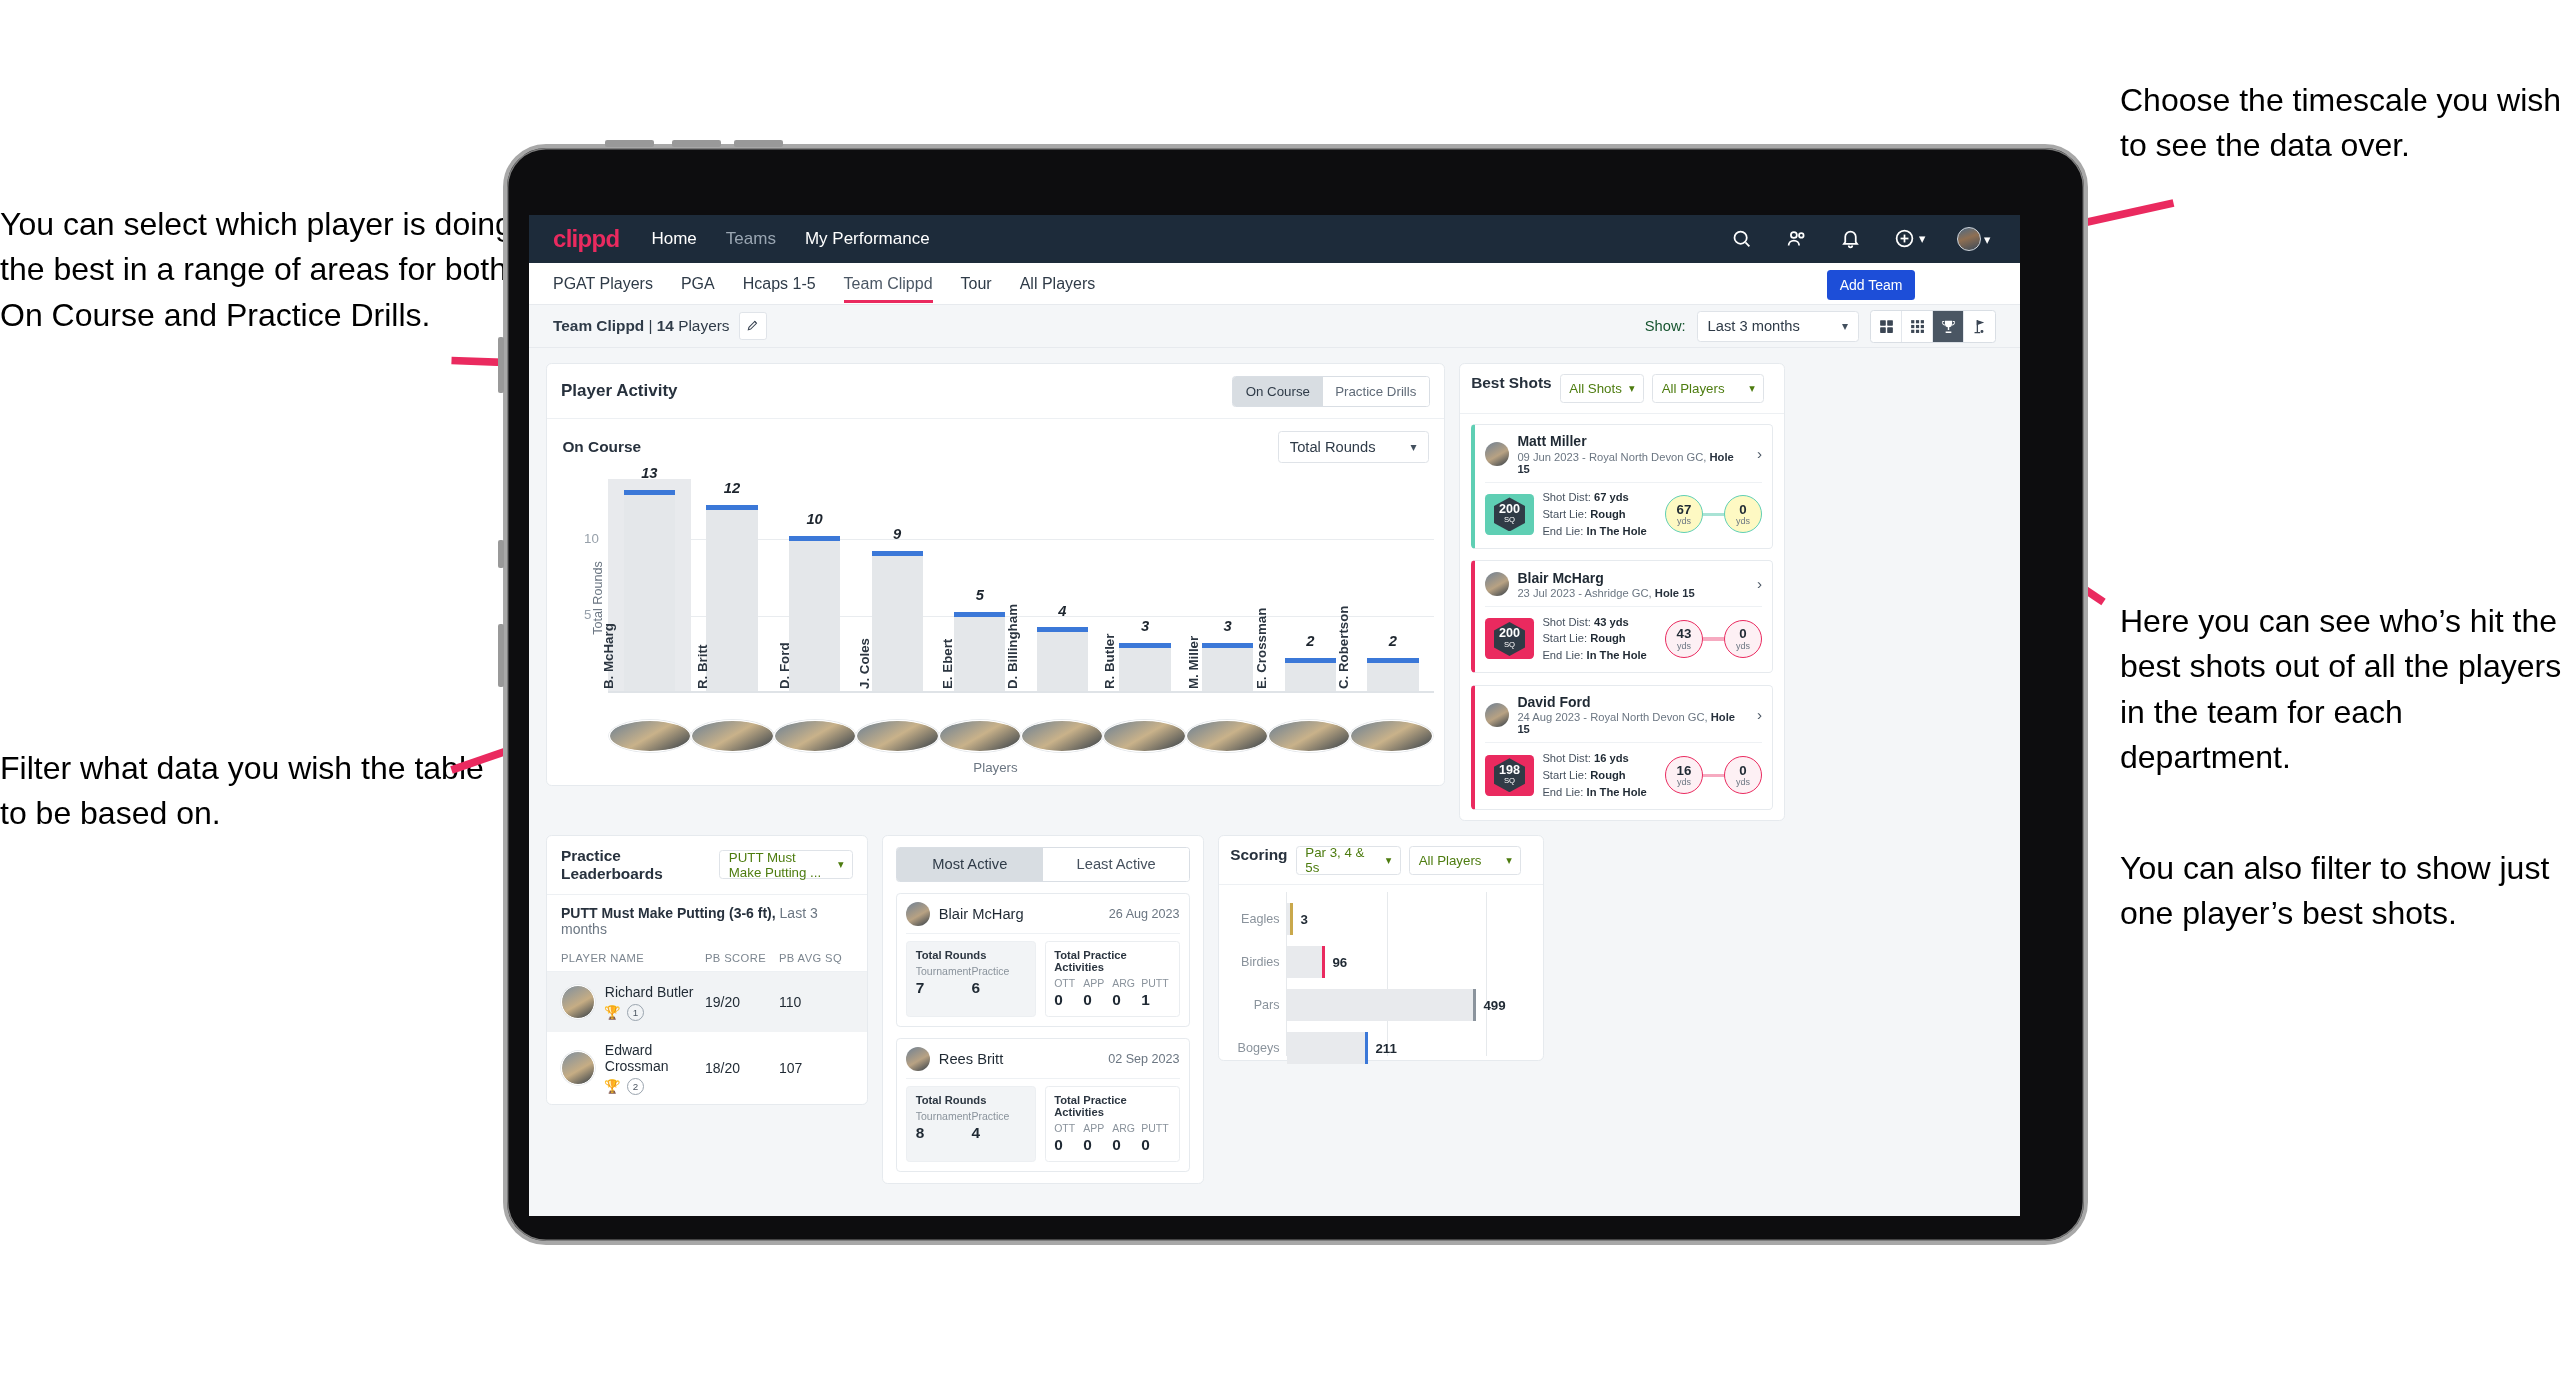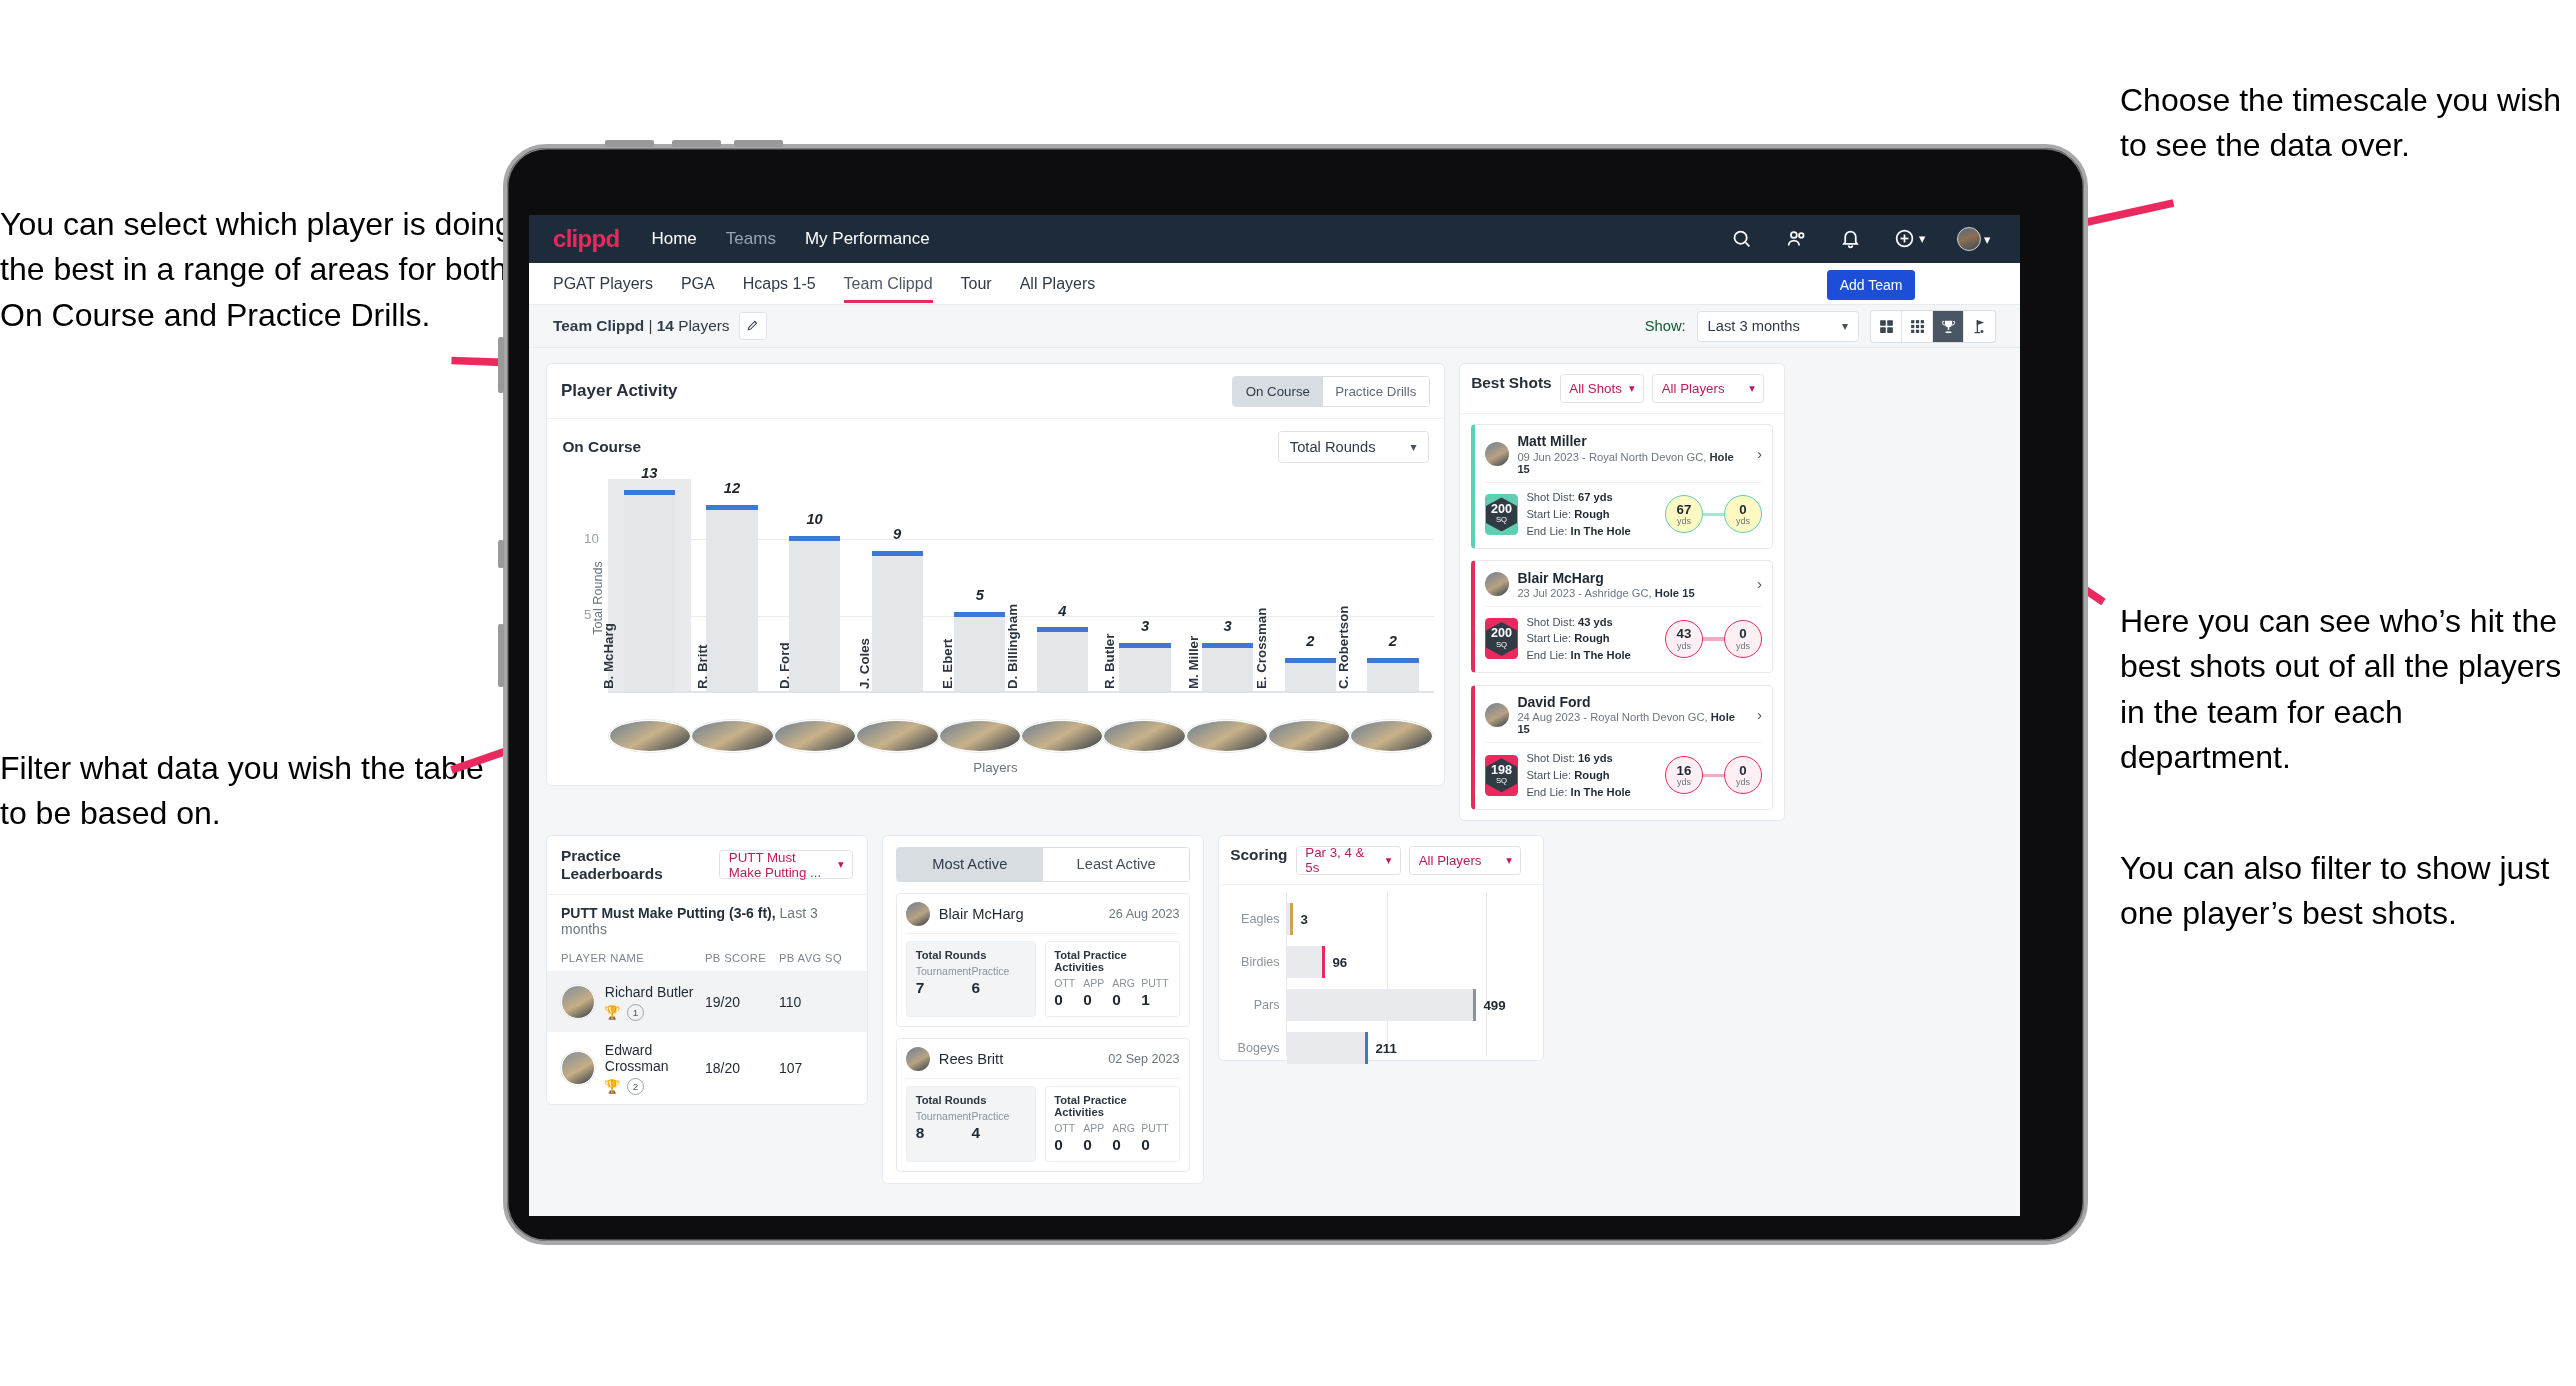--- a/index.html
+++ b/index.html
@@ -162,40 +162,40 @@
     background:linear-gradient(150deg,#6b7f93,#c9b28a 50%,#2f3a46);
   }
   .xlabel{ text-align:center; font-size:13.3px; color:#6b7682; margin-top:8.4px;}
 
   
   #bestshots { width: 326px; }
   .bs-head { display:flex; align-items:flex-start; gap:8.4px; padding:9.8px 11.2px; border-bottom:0.7px solid #edf0f3;}
   .bs-head .card-title{ font-size:15.4px; }
   .mini-dd {
     background:#fff;border:0.7px solid #dfe3e8;border-radius:3.5px;height:29px;
-    display:flex;align-items:center;padding:0 8.4px;font-size:13.3px;color:#be185d;gap:7px;
+    display:flex;align-items:center;padding:0 8.4px;font-size:13.3px;color:#4d7c0f;gap:7px;
   }
   .mini-dd .cv{ margin-left:auto; font-size:11.2px;}
   .bs-list { padding:9.8px 11.2px; display:flex; flex-direction:column; gap:11.2px;}
   .shot {
     border:0.7px solid #e6eaee; border-radius:4.2px; border-left-width:4.9px; background:#fff;
     padding:8.4px 9.8px;
   }
   .shot.teal{ border-left-color:#5fcfb4; }
   .shot.pink{ border-left-color:#ea2a5f; }
   .shot-top { display:flex; align-items:center; gap:8.4px; }
   .av-s { width:24px;height:24px;border-radius:50%;
     background:linear-gradient(150deg,#6e8094,#b8a283 55%,#303b46); flex:none;}
   .sname{ font-size:14px;font-weight:700;color:#1f2933; }
   .smeta{ font-size:11.2px;color:#6b7682; margin-top:1.4px;}
   .smeta b{ color:#27313d; }
   .chev { margin-left:auto; font-size:15.4px; color:#4c5865; }
   .shot-divider{ height:0.7px;background:#eef1f4;margin:7px 0;}
   .shot-body{ display:flex; align-items:center; gap:8.4px;}
-  .hexbox{ width:33px;height:41px;border-radius:4.2px;display:flex;align-items:center;justify-content:center;flex:none;}
+  .hexbox{ width:49px;height:41px;border-radius:4.2px;display:flex;align-items:center;justify-content:center;flex:none;}
   .hexbox.teal{background:#5fcfb4;} .hexbox.pink{background:#ea2a5f;}
   .hex {
     width:31px;height:34px;background:#303b46;
     clip-path:polygon(50% 0%,100% 25%,100% 75%,50% 100%,0% 75%,0% 25%);
     display:flex;flex-direction:column;align-items:center;justify-content:center;color:#fff;
   }
   .hex .n{ font-size:12.6px;font-weight:700;line-height:1;}
   .hex .u{ font-size:7.7px;line-height:1.4;}
   .slines{ font-size:11.2px;color:#46515e;line-height:1.5;}
   .slines b{ color:#1f2933; }

